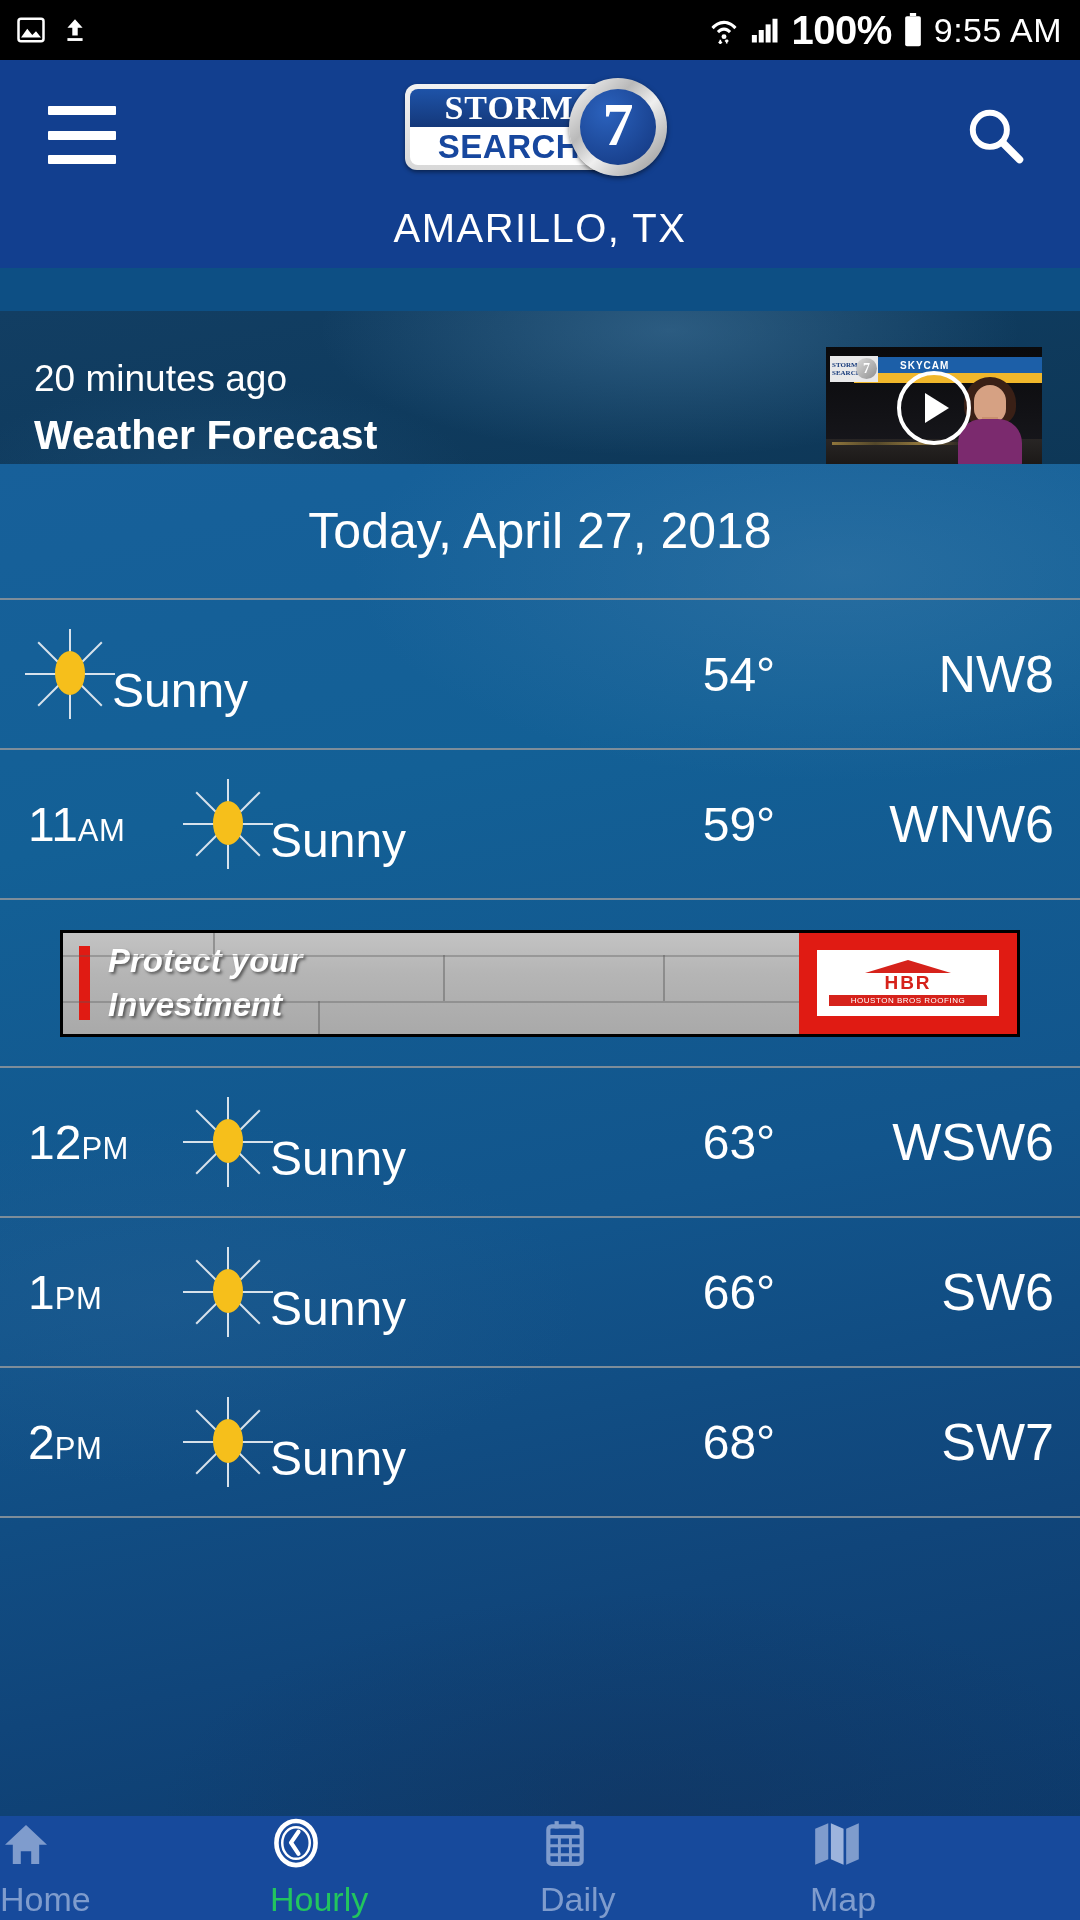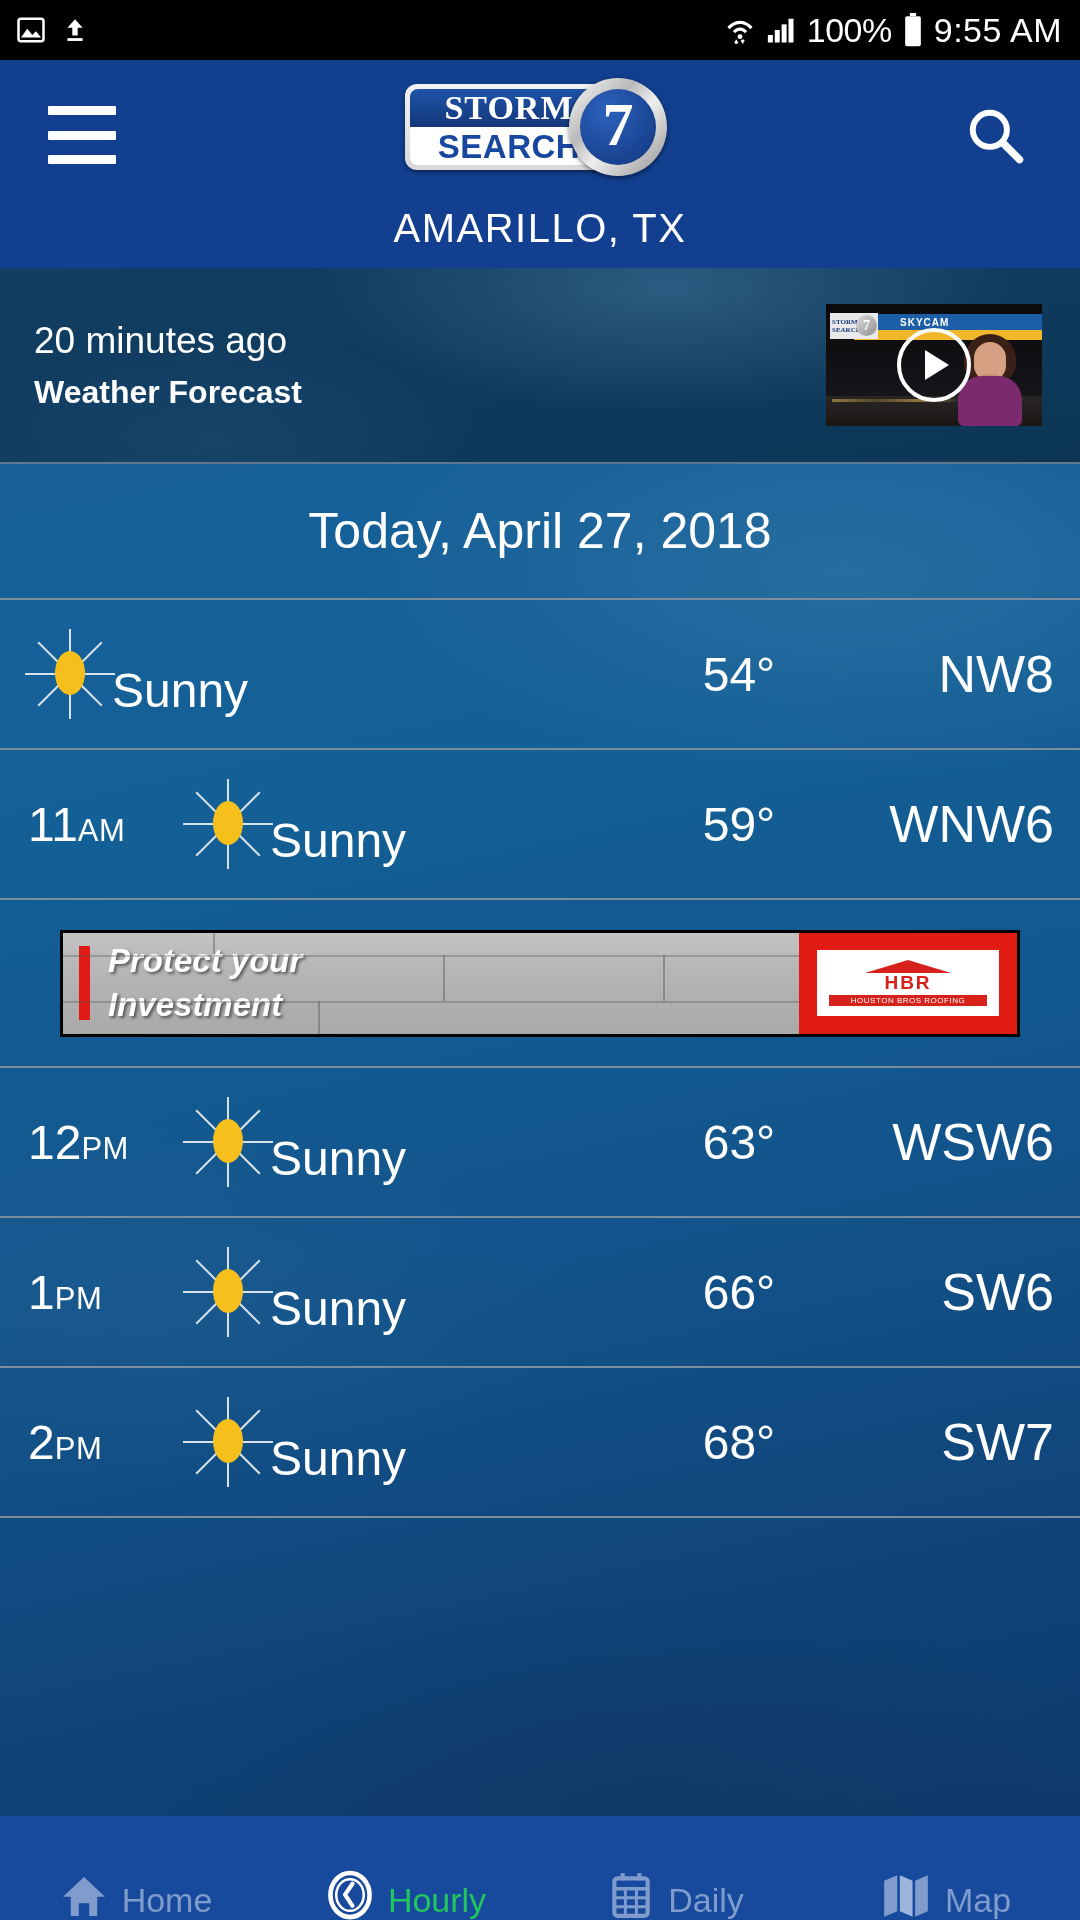--- a/index.html
+++ b/index.html
@@ -13,21 +13,21 @@
 
   
   .statusbar{
     height:60px; background:#000; color:#fff;
     display:flex; align-items:center; justify-content:space-between;
     padding:0 18px 0 16px;
   }
   .sb-left{ display:flex; align-items:center; gap:16px; }
   .sb-right{ display:flex; align-items:center; gap:11px; }
   .sb-time{ font-size:34px; letter-spacing:.5px; font-weight:400; }
-  .sb-pct{ font-size:34px; font-weight:400; letter-spacing:-.5px; }
+  .sb-pct{ font-size:40px; font-weight:700; letter-spacing:-.5px; }
   .ico{ display:block; }
 
   
   .header{
     background:#123f8f; height:208px; position:relative;
     display:flex; flex-direction:column; align-items:center;
   }
   .header-top{
     width:100%; height:150px; display:flex; align-items:center;
     justify-content:space-between; padding:0 50px 0 48px; position:relative;
@@ -85,24 +85,25 @@
 
   
   .video-card{
     height:196px; position:relative; overflow:hidden;
     background:
       radial-gradient(ellipse 500px 180px at 62% 10%, rgba(86,140,180,.40), transparent 70%),
       radial-gradient(ellipse 380px 150px at 20% 90%, rgba(30,80,120,.5), transparent 70%),
       linear-gradient(170deg,#123e63 0%,#0f3b5e 45%,#0d3655 100%);
     display:flex; align-items:center; padding:0 38px 0 34px;
     border-bottom:2px solid #5d7890;
+    margin-top:43px;
   }
   .video-text{ flex:1; }
   .video-ago{ color:#fff; font-size:37px; font-weight:400; margin-bottom:12px; }
-  .video-title{ color:#fff; font-size:32px; font-weight:600; }
+  .video-title{ color:#fff; font-size:41px; font-weight:600; }
   .thumb{
     width:216px; height:122px; position:relative; overflow:hidden;
     background:linear-gradient(180deg,#0a0a0c 0%,#121216 55%,#1a1a1f 100%);
     flex:0 0 auto;
   }
   .thumb-band{
     position:absolute; left:28px; top:10px; right:0; height:16px;
     background:#1c5fa8;
     color:#fff; font-size:10px; font-weight:bold; letter-spacing:1px;
     display:flex; align-items:center; padding-left:46px;
@@ -219,21 +220,21 @@
     line-height:20px; font-family:"Liberation Sans", sans-serif;}
   .hbr-sub{ background:#d6221b; color:#fff; font-size:8px; letter-spacing:.5px;
     width:158px; text-align:center; line-height:11px; margin-top:2px;}
 
   
   .nav{
     position:absolute; left:0; right:0; bottom:0; height:104px;
     background:#174a9c; display:flex;
   }
   .nav-item{
-    flex:1; display:flex; flex-direction:row; align-items:flex-end;
+    flex:1; display:flex; flex-direction:column; align-items:flex-start;
     justify-content:center; gap:12px; cursor:pointer;
   }
   .nav-label{ font-size:34px; }
   .nav-item.muted .nav-label{ color:#7f9ccd; }
   .nav-item.active .nav-label{ color:#22c55e; }
   .nav-icon{ height:50px; display:flex; align-items:flex-end; }
 </style>
 </head>
 <body>
 

